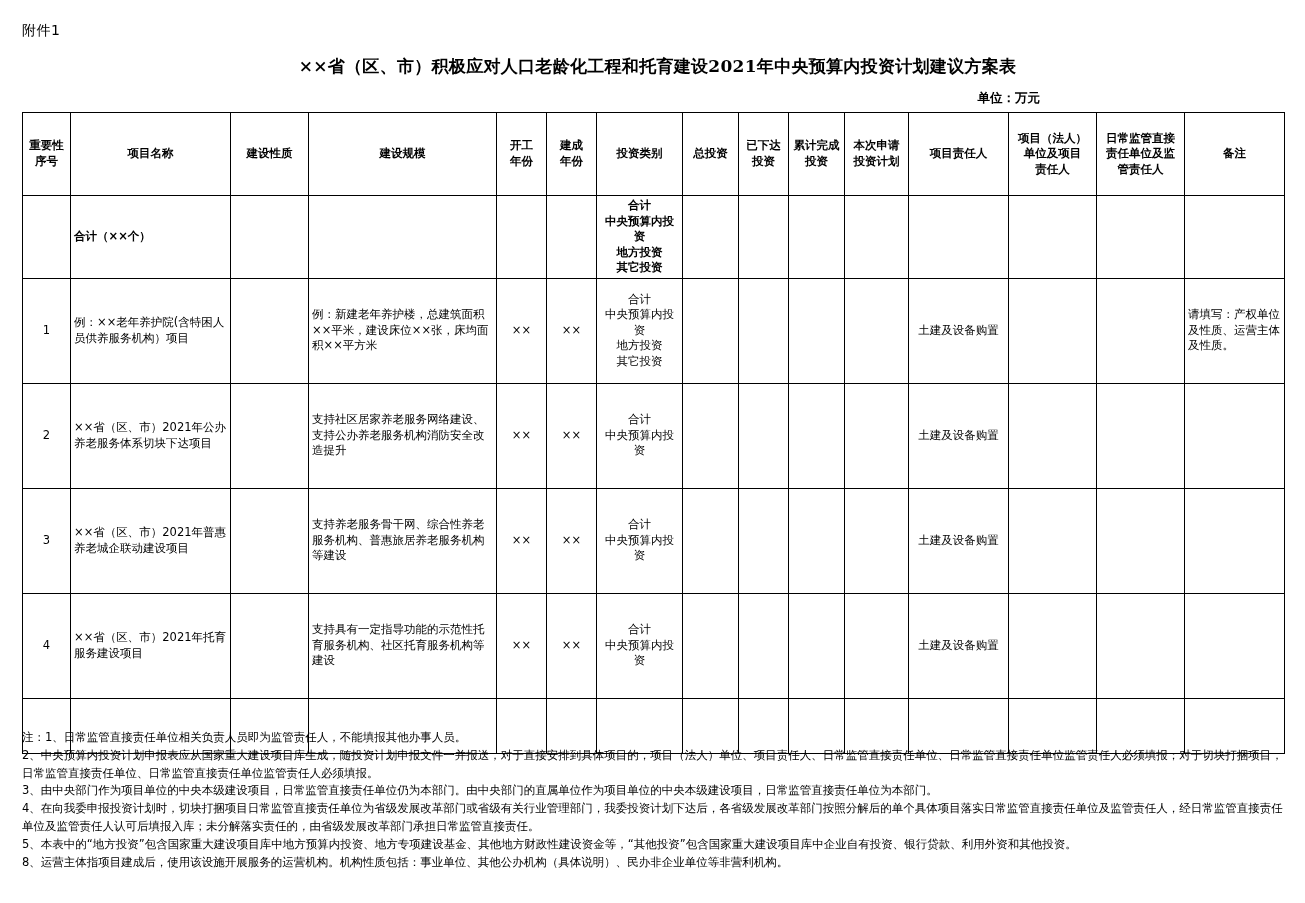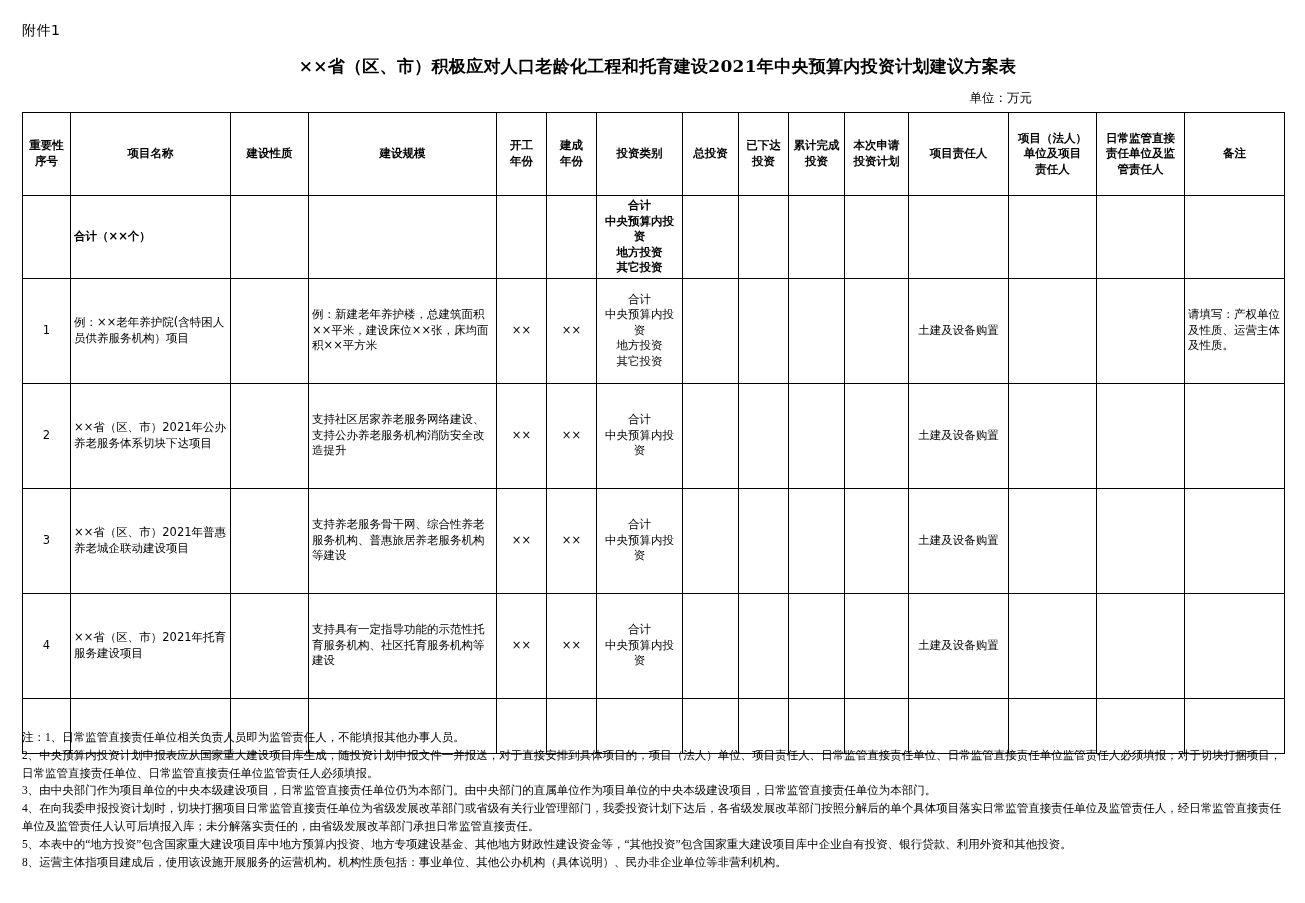--- a/index.html
+++ b/index.html
@@ -35,23 +35,24 @@
     top: 55px;
     width: 1305px;
     text-align: center;
     font-size: 17px;
     font-weight: bold;
     font-family: "DejaVu Serif", "Liberation Serif", serif;
     letter-spacing: 0.3px;
   }
   .unit-label {
     position: absolute;
-    right: 40px;
+    right: 32px;
     top: 90px;
     font-size: 12.5px;
+    font-weight: bold;
   }
   table.main {
     position: absolute;
     left: 22px;
     top: 112px;
     width: 1262px;
     border-collapse: collapse;
     table-layout: fixed;
   }
   table.main th, table.main td {
@@ -78,21 +79,21 @@
   .first-col-bold { font-weight: bold; margin-left: 39px; }
   .empty-row td { height: 50px; }
   .notes {
     position: absolute;
     left: 22px;
     top: 729px;
     width: 1262px;
     font-size: 11.5px;
     line-height: 1.55;
   }
-  .notes div { margin: 0; font-family: Liberation Serif, serif; }
+  .notes div { margin: 0; }
 </style>
 </head>
 <body>
 
 <div class="page">
 
   <div class="attachment-label">附件1</div>
 
   <div class="doc-title">××省（区、市）积极应对人口老龄化工程和托育建设2021年中央预算内投资计划建议方案表</div>
 

